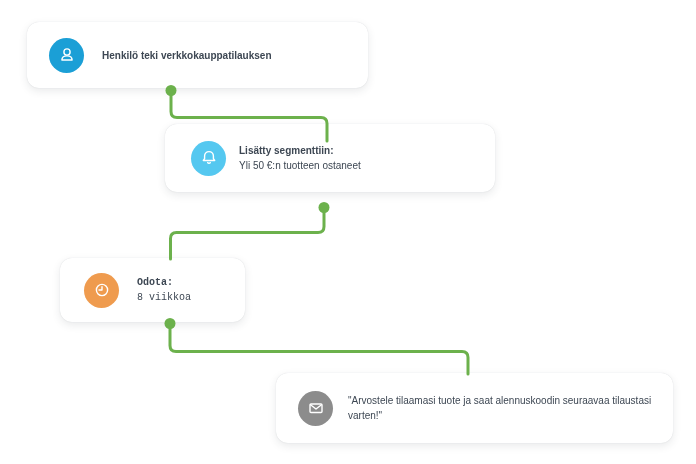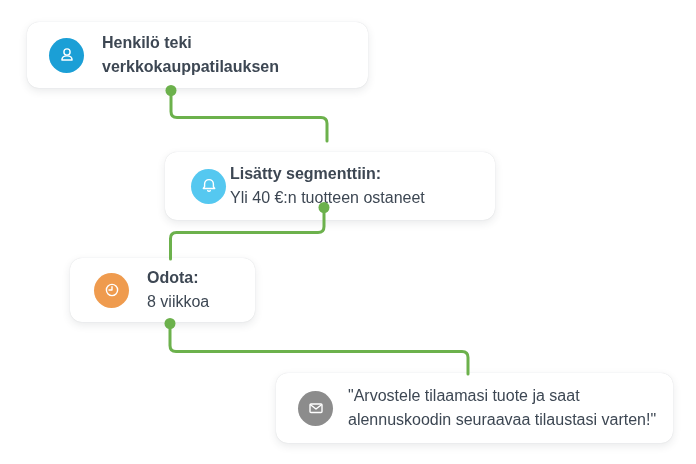--- a/index.html
+++ b/index.html
@@ -26,26 +26,26 @@
     width:35px; height:35px;
     border-radius:50%;
     flex:0 0 35px;
     display:flex; align-items:center; justify-content:center;
   }
   .icon-circle svg { display:block; }
   .bg-blue   { background:#1b9fd6; }
   .bg-sky    { background:#55c8f0; }
   .bg-orange { background:#ef9b4e; }
   .bg-gray   { background:#8c8c8c; }
-  .card-text { color:#3d4753; font-size:16px; line-height:1.5; }
+  .card-text { color:#3d4753; font-size:10px; line-height:1.5; }
   .title { font-weight:bold; }
   .subtitle { font-weight:normal; }
   #card-trigger { left:27px;  top:22px;  width:341px; height:66px; padding-left:22px; }
-  #card-segment { left:165px; top:152px; width:330px; height:68px; padding-left:26px; gap:4px; }
-  #card-wait    { left:70px;  top:258px; width:185px; height:64px; padding-left:24px; }
+  #card-segment { left:165px; top:124px; width:330px; height:68px; padding-left:26px; gap:13px; }
+  #card-wait    { left:60px;  top:258px; width:185px; height:64px; padding-left:24px;font-family:Liberation Mono, monospace; }
   #card-email   { left:276px; top:373px; width:397px; height:70px; padding-left:22px; gap:15px; }
   #card-email .card-text { width:314px; }
   .connectors {
     position:absolute; left:0; top:0;
     z-index:5;
     pointer-events:none;
   }
 </style>
 </head>
 <body>
@@ -67,21 +67,21 @@
 
   <div class="card" id="card-segment">
     <span class="icon-circle bg-sky">
       <svg width="24" height="24" viewBox="0 0 24 24" fill="none" stroke="#ffffff" stroke-width="1.4" stroke-linecap="round" stroke-linejoin="round">
         <path d="M12 5.6c-2.7 0-4.4 1.9-4.4 4.4v2.6l-1.3 1.9h11.4l-1.3-1.9V10c0-2.5-1.7-4.4-4.4-4.4z"></path>
         <path d="M10.7 16.6a1.4 1.1 0 0 0 2.6 0"></path>
       </svg>
     </span>
     <div class="card-text">
       <div class="title">Lisätty segmenttiin:</div>
-      <div class="subtitle">Yli 40 €:n tuotteen ostaneet</div>
+      <div class="subtitle">Yli 50 €:n tuotteen ostaneet</div>
     </div>
   </div>
 
   <div class="card" id="card-wait">
     <span class="icon-circle bg-orange">
       <svg width="24" height="24" viewBox="0 0 24 24" fill="none" stroke="#ffffff" stroke-width="1.4" stroke-linecap="round" stroke-linejoin="round">
         <circle cx="12" cy="12" r="5.6"></circle>
         <path d="M12 8.8V12H9"></path>
       </svg>
     </span>

